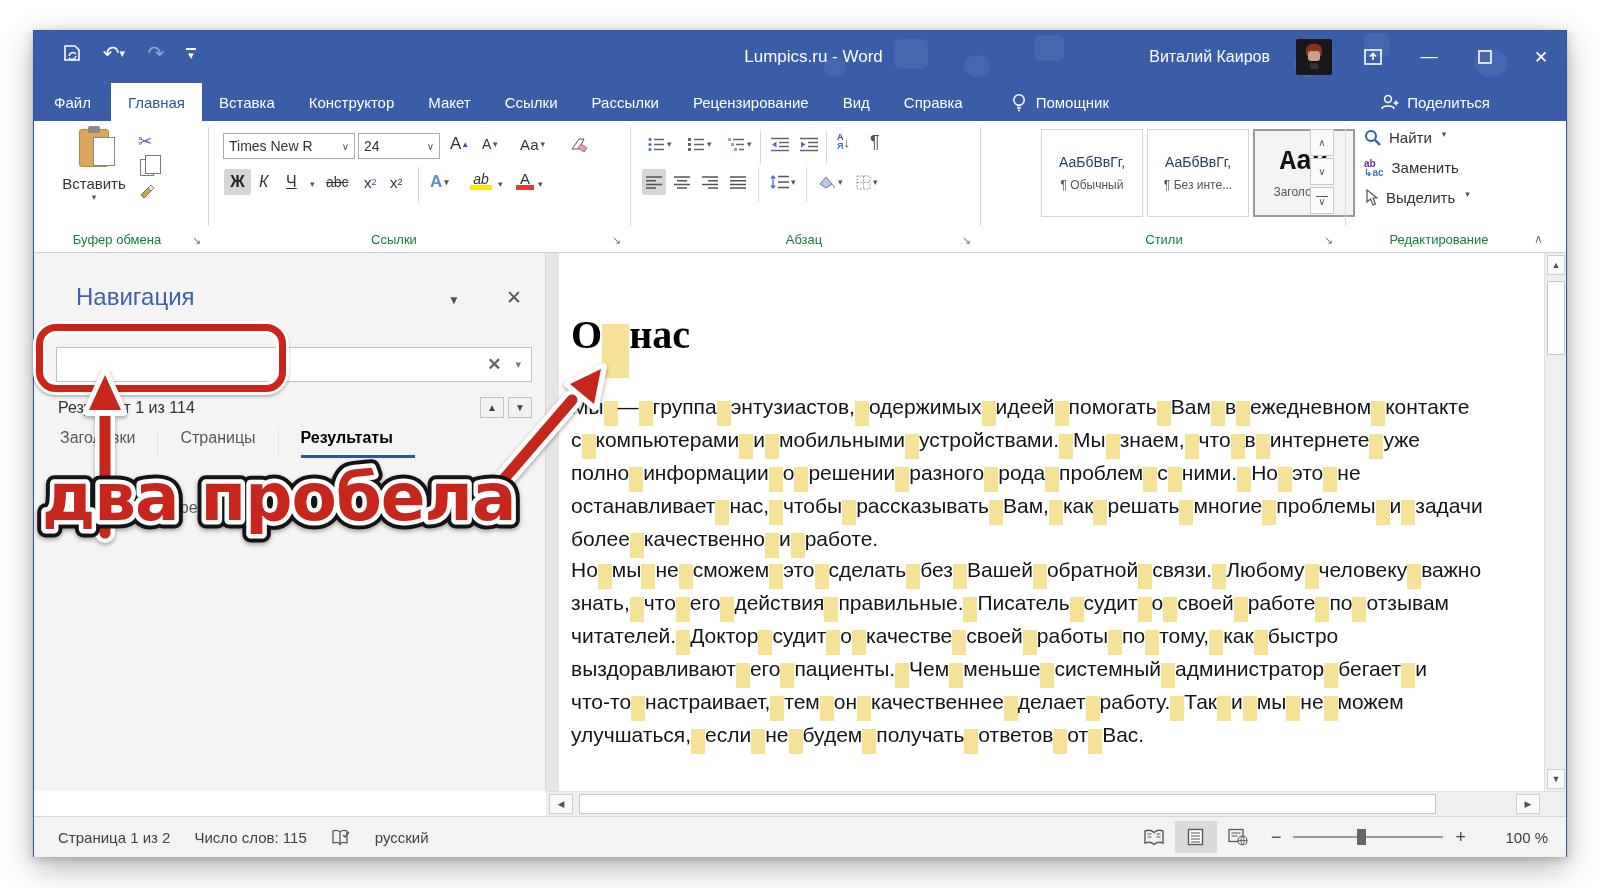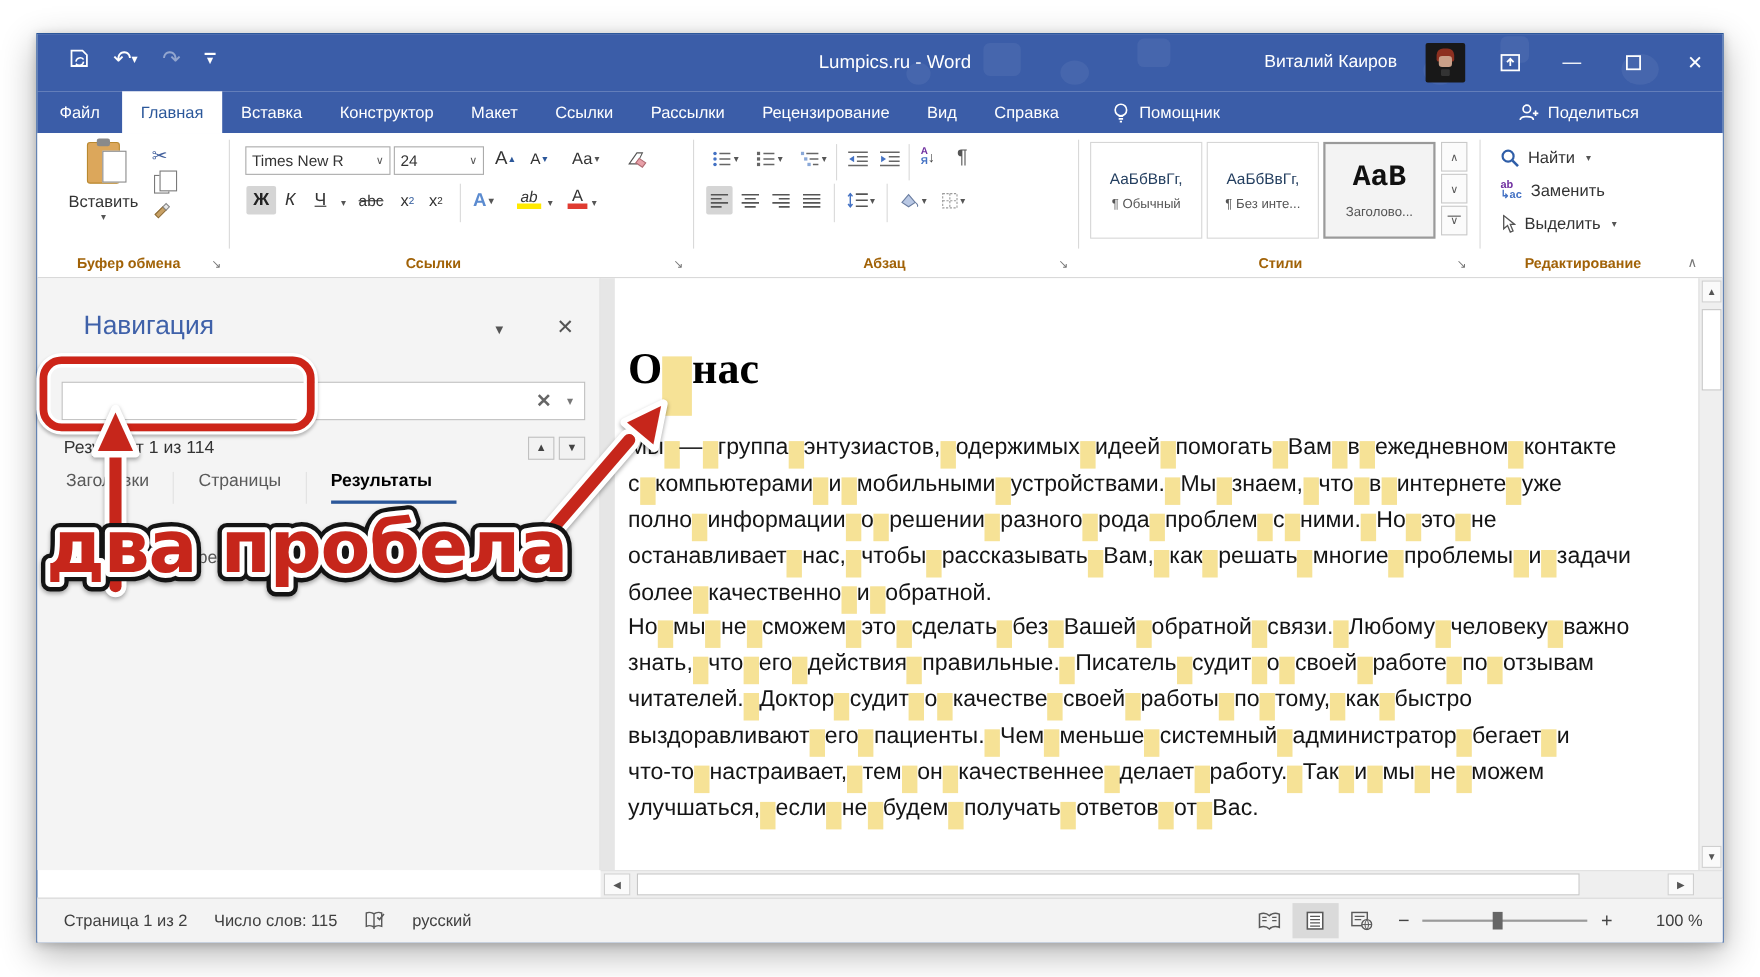--- a/index.html
+++ b/index.html
@@ -32,21 +32,21 @@
   .tabsrow { position:absolute; left:0; top:52px; width:100%; height:38px; background:#3b5da8; display:flex; align-items:stretch; color:#fff; font-size:15px; }
   .rtab { display:flex; align-items:center; padding:0 17px; cursor:default; white-space:nowrap; }
   .rtab.active { background:#fff; color:#2b579a; }
   .rtab.file { padding:0 20px; }
   .tab-assist { display:flex; align-items:center; gap:8px; padding:0 16px; margin-left:14px; }
   .tab-share  { display:flex; align-items:center; gap:8px; padding:0 16px; margin-left:auto; margin-right:60px; }
 
   
   .ribbon { position:absolute; left:0; top:90px; width:100%; height:132px; background:#fff; border-bottom:1px solid #d0d0d0; font-size:14px; color:#444; }
   .rdiv { position:absolute; top:6px; bottom:26px; width:1px; background:#d9d9d9; }
-  .glabel { position:absolute; bottom:5px; font-size:13px; color:#a16207; text-align:center;font-weight:bold; }
+  .glabel { position:absolute; bottom:5px; font-size:13px; color:#15803d; text-align:center; }
   .launch { position:absolute; bottom:5px; font-size:11px; color:#777; }
   .ribbon .box { border:1px solid #ababab; background:#fff; display:flex; align-items:center; font-size:14px; color:#333; padding:0 5px; height:26px; }
   .chev { font-size:10px; color:#555; margin-left:auto; padding-left:4px; }
   .dd { font-size:9px; color:#555; margin-left:2px; }
   .rbtn { display:inline-flex; align-items:center; justify-content:center; height:26px; padding:0 4px; }
   .rbtn.on { background:#d5d5d5; border-radius:2px; }
 
   .clip-board { position:relative; width:30px; height:38px; background:#dca75b; border:1px solid #b9882f; border-radius:3px; }
   .clip-board::before { content:""; position:absolute; left:8px; top:-4px; width:12px; height:7px; background:#8a8a8a; border-radius:2px; }
   .clip-board::after { content:""; position:absolute; right:-7px; top:7px; width:20px; height:27px; background:#fff; border:1px solid #8a8a8a; }
@@ -57,21 +57,21 @@
   .fc-bar { display:block; width:18px; height:5px; background:#e03c32; margin-top:-2px; }
 
   .style-item { width:102px; height:88px; border:1px solid #d6d6d6; background:#fff; margin-right:4px;
                 display:flex; flex-direction:column; align-items:center; justify-content:center; gap:8px; }
   .style-item .prev { font-size:14px; color:#243f60; white-space:nowrap; }
   .style-item .nm { font-size:12px; color:#555; white-space:nowrap; }
   .style-item.sel { border:2px solid #9a9a9a; background:#f3f3f3; }
   .style-item.sel .prev { font-family:Liberation Mono, monospace; font-size:27px; font-weight:bold; color:#111; }
   .sg-btn { width:24px; height:27px; border:1px solid #c9c9c9; background:#fbfbfb; display:flex; align-items:center; justify-content:center; font-size:10px; color:#555; }
 
-  .edit-item { display:flex; align-items:center; gap:8px; height:28px; font-size:15px; color:#333; }
+  .edit-item { display:flex; gap:8px; height:28px; font-size:15px; color:#333; }
 
   
   .navpane { position:absolute; left:0; top:222px; width:512px; height:538px; background:#f4f4f4; border-right:1px solid #d9d9d9; }
   .doc-strip { position:absolute; left:512px; top:222px; width:13px; height:538px; background:#e6e6e6; }
   .page { position:absolute; left:525px; top:222px; width:985px; height:538px; background:#fff; }
   .np-title { position:absolute; left:42px; top:30px; font-size:24px; color:#3f61a9; }
   .np-dd { position:absolute; left:414px; top:40px; color:#555; font-size:12px; }
   .np-close { position:absolute; left:472px; top:33px; color:#555; font-size:19px; }
   .np-search { position:absolute; left:22px; top:94px; width:476px; height:35px; background:#fff; border:1px solid #bfbfbf; display:flex; align-items:center; }
   .np-search .clr { margin-left:auto; color:#666; font-size:17px; font-weight:bold; padding-right:14px; }
@@ -408,21 +408,21 @@
         <svg class="icsvg" width="15" height="15" viewBox="0 0 15 15">
             <rect x="1" y="1" width="13" height="13" fill="none" stroke="#9a9a9a" stroke-dasharray="2 1.4"></rect>
             <path d="M7.5 1 v13 M1 7.5 h13" stroke="#9a9a9a" stroke-dasharray="2 1.4"></path>
           </svg>
           <span class="dd">▾</span>
       </span>
       <div class="glabel" style="left:720px;width:100px;"><span>Абзац</span></div>
       <span class="launch" style="left:928px;">↘</span>
       <div class="rdiv" style="left:946px;"></div>
 
-      <div id="styles-host" style="position:absolute;left:912px;top:8px;display:flex;padding-left:45px;">
+      <div id="styles-host" style="position:absolute;left:962px;top:8px;display:flex;padding-left:45px;">
           <div class="style-item">
             <div class="prev">АаБбВвГг,</div>
             <div class="nm">¶ Обычный</div>
           </div>
           <div class="style-item">
             <div class="prev">АаБбВвГг,</div>
             <div class="nm">¶ Без инте...</div>
           </div>
           <div class="style-item sel">
             <div class="prev">AaB</div>
@@ -491,21 +491,21 @@
 
     <div class="page">
       <div class="doc-heading" id="heading-host">
           <div class="doc-line"><span>О</span><span class="hl-gap">&nbsp;</span><span>нас</span></div>
         </div>
       <div class="para p1" id="p1-host">
           <div class="doc-line"><span>Мы</span><span class="hl-gap">&nbsp;</span><span>—</span><span class="hl-gap">&nbsp;</span><span>группа</span><span class="hl-gap">&nbsp;</span><span>энтузиастов,</span><span class="hl-gap">&nbsp;</span><span>одержимых</span><span class="hl-gap">&nbsp;</span><span>идеей</span><span class="hl-gap">&nbsp;</span><span>помогать</span><span class="hl-gap">&nbsp;</span><span>Вам</span><span class="hl-gap">&nbsp;</span><span>в</span><span class="hl-gap">&nbsp;</span><span>ежедневном</span><span class="hl-gap">&nbsp;</span><span>контакте</span></div>
           <div class="doc-line"><span>с</span><span class="hl-gap">&nbsp;</span><span>компьютерами</span><span class="hl-gap">&nbsp;</span><span>и</span><span class="hl-gap">&nbsp;</span><span>мобильными</span><span class="hl-gap">&nbsp;</span><span>устройствами.</span><span class="hl-gap">&nbsp;</span><span>Мы</span><span class="hl-gap">&nbsp;</span><span>знаем,</span><span class="hl-gap">&nbsp;</span><span>что</span><span class="hl-gap">&nbsp;</span><span>в</span><span class="hl-gap">&nbsp;</span><span>интернете</span><span class="hl-gap">&nbsp;</span><span>уже</span></div>
           <div class="doc-line"><span>полно</span><span class="hl-gap">&nbsp;</span><span>информации</span><span class="hl-gap">&nbsp;</span><span>о</span><span class="hl-gap">&nbsp;</span><span>решении</span><span class="hl-gap">&nbsp;</span><span>разного</span><span class="hl-gap">&nbsp;</span><span>рода</span><span class="hl-gap">&nbsp;</span><span>проблем</span><span class="hl-gap">&nbsp;</span><span>с</span><span class="hl-gap">&nbsp;</span><span>ними.</span><span class="hl-gap">&nbsp;</span><span>Но</span><span class="hl-gap">&nbsp;</span><span>это</span><span class="hl-gap">&nbsp;</span><span>не</span></div>
           <div class="doc-line"><span>останавливает</span><span class="hl-gap">&nbsp;</span><span>нас,</span><span class="hl-gap">&nbsp;</span><span>чтобы</span><span class="hl-gap">&nbsp;</span><span>рассказывать</span><span class="hl-gap">&nbsp;</span><span>Вам,</span><span class="hl-gap">&nbsp;</span><span>как</span><span class="hl-gap">&nbsp;</span><span>решать</span><span class="hl-gap">&nbsp;</span><span>многие</span><span class="hl-gap">&nbsp;</span><span>проблемы</span><span class="hl-gap">&nbsp;</span><span>и</span><span class="hl-gap">&nbsp;</span><span>задачи</span></div>
-          <div class="doc-line"><span>более</span><span class="hl-gap">&nbsp;</span><span>качественно</span><span class="hl-gap">&nbsp;</span><span>и</span><span class="hl-gap">&nbsp;</span><span>обратной.</span></div>
+          <div class="doc-line"><span>более</span><span class="hl-gap">&nbsp;</span><span>качественно</span><span class="hl-gap">&nbsp;</span><span>и</span><span class="hl-gap">&nbsp;</span><span>работе.</span></div>
         </div>
       <div class="para p2" id="p2-host">
           <div class="doc-line"><span>Но</span><span class="hl-gap">&nbsp;</span><span>мы</span><span class="hl-gap">&nbsp;</span><span>не</span><span class="hl-gap">&nbsp;</span><span>сможем</span><span class="hl-gap">&nbsp;</span><span>это</span><span class="hl-gap">&nbsp;</span><span>сделать</span><span class="hl-gap">&nbsp;</span><span>без</span><span class="hl-gap">&nbsp;</span><span>Вашей</span><span class="hl-gap">&nbsp;</span><span>обратной</span><span class="hl-gap">&nbsp;</span><span>связи.</span><span class="hl-gap">&nbsp;</span><span>Любому</span><span class="hl-gap">&nbsp;</span><span>человеку</span><span class="hl-gap">&nbsp;</span><span>важно</span></div>
           <div class="doc-line"><span>знать,</span><span class="hl-gap">&nbsp;</span><span>что</span><span class="hl-gap">&nbsp;</span><span>его</span><span class="hl-gap">&nbsp;</span><span>действия</span><span class="hl-gap">&nbsp;</span><span>правильные.</span><span class="hl-gap">&nbsp;</span><span>Писатель</span><span class="hl-gap">&nbsp;</span><span>судит</span><span class="hl-gap">&nbsp;</span><span>о</span><span class="hl-gap">&nbsp;</span><span>своей</span><span class="hl-gap">&nbsp;</span><span>работе</span><span class="hl-gap">&nbsp;</span><span>по</span><span class="hl-gap">&nbsp;</span><span>отзывам</span></div>
           <div class="doc-line"><span>читателей.</span><span class="hl-gap">&nbsp;</span><span>Доктор</span><span class="hl-gap">&nbsp;</span><span>судит</span><span class="hl-gap">&nbsp;</span><span>о</span><span class="hl-gap">&nbsp;</span><span>качестве</span><span class="hl-gap">&nbsp;</span><span>своей</span><span class="hl-gap">&nbsp;</span><span>работы</span><span class="hl-gap">&nbsp;</span><span>по</span><span class="hl-gap">&nbsp;</span><span>тому,</span><span class="hl-gap">&nbsp;</span><span>как</span><span class="hl-gap">&nbsp;</span><span>быстро</span></div>
           <div class="doc-line"><span>выздоравливают</span><span class="hl-gap">&nbsp;</span><span>его</span><span class="hl-gap">&nbsp;</span><span>пациенты.</span><span class="hl-gap">&nbsp;</span><span>Чем</span><span class="hl-gap">&nbsp;</span><span>меньше</span><span class="hl-gap">&nbsp;</span><span>системный</span><span class="hl-gap">&nbsp;</span><span>администратор</span><span class="hl-gap">&nbsp;</span><span>бегает</span><span class="hl-gap">&nbsp;</span><span>и</span></div>
           <div class="doc-line"><span>что-то</span><span class="hl-gap">&nbsp;</span><span>настраивает,</span><span class="hl-gap">&nbsp;</span><span>тем</span><span class="hl-gap">&nbsp;</span><span>он</span><span class="hl-gap">&nbsp;</span><span>качественнее</span><span class="hl-gap">&nbsp;</span><span>делает</span><span class="hl-gap">&nbsp;</span><span>работу.</span><span class="hl-gap">&nbsp;</span><span>Так</span><span class="hl-gap">&nbsp;</span><span>и</span><span class="hl-gap">&nbsp;</span><span>мы</span><span class="hl-gap">&nbsp;</span><span>не</span><span class="hl-gap">&nbsp;</span><span>можем</span></div>
           <div class="doc-line"><span>улучшаться,</span><span class="hl-gap">&nbsp;</span><span>если</span><span class="hl-gap">&nbsp;</span><span>не</span><span class="hl-gap">&nbsp;</span><span>будем</span><span class="hl-gap">&nbsp;</span><span>получать</span><span class="hl-gap">&nbsp;</span><span>ответов</span><span class="hl-gap">&nbsp;</span><span>от</span><span class="hl-gap">&nbsp;</span><span>Вас.</span></div>
         </div>
     </div>

